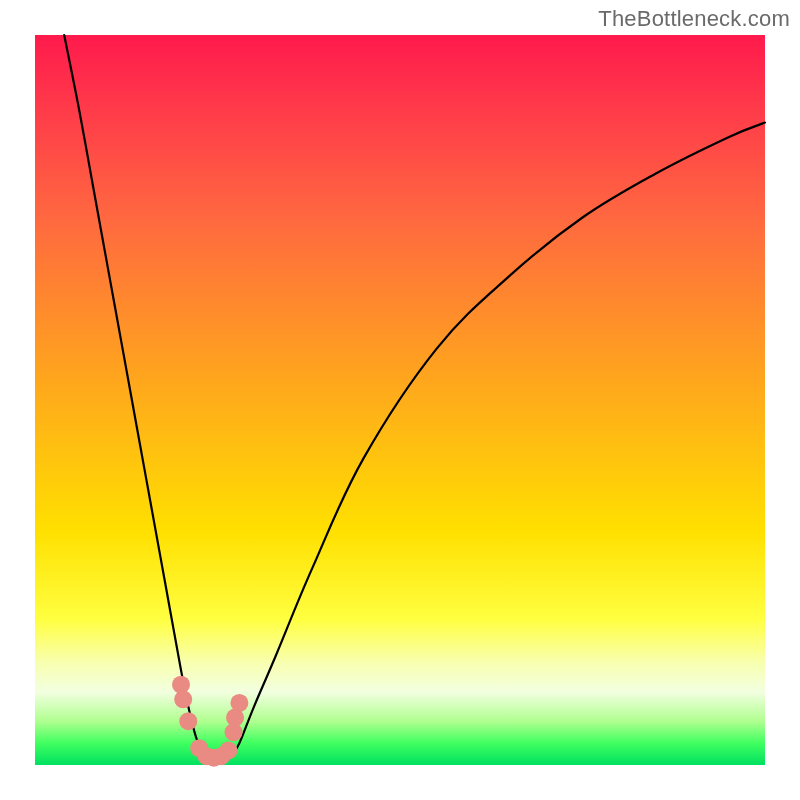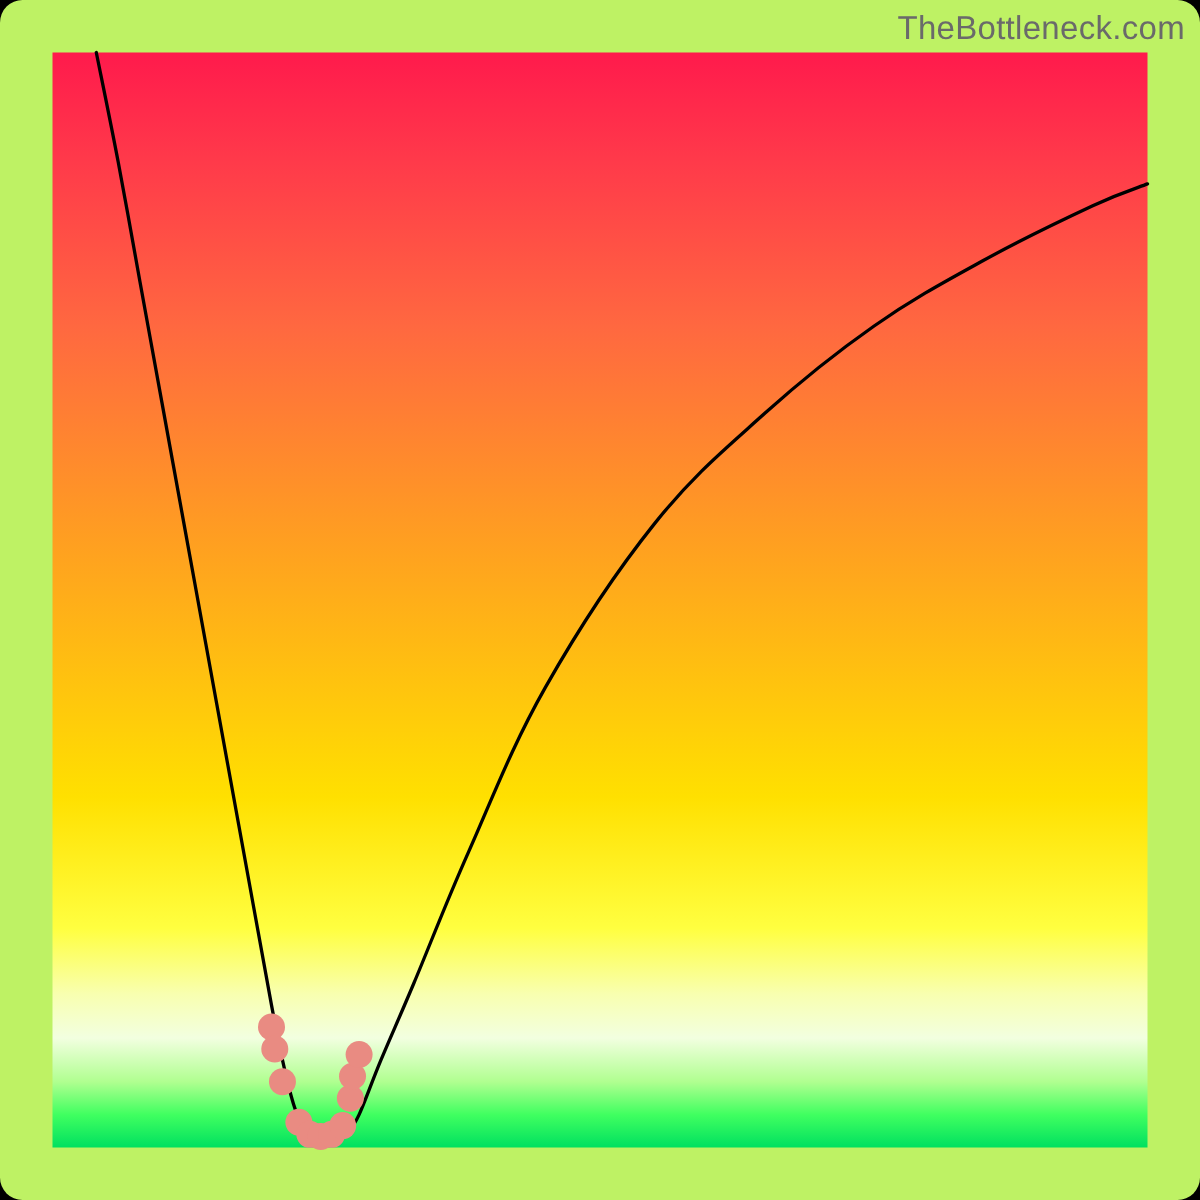--- a/index.html
+++ b/index.html
@@ -7,22 +7,21 @@
     padding: 0;
     width: 800px;
     height: 800px;
     background: #000;
     overflow: hidden;
     font-family: Arial, Helvetica, sans-serif;
   }
   .frame {
     position: absolute;
     inset: 0;
-    background: #bef264;
-    border-radius: 15px;
+    background: #ffffff;
   }
   .plot {
     position: absolute;
     left: 35px;
     top: 35px;
     width: 730px;
     height: 730px;
     background: linear-gradient(to bottom,
       #ff1a4c 0%,
       #ff3a4a 10%,

